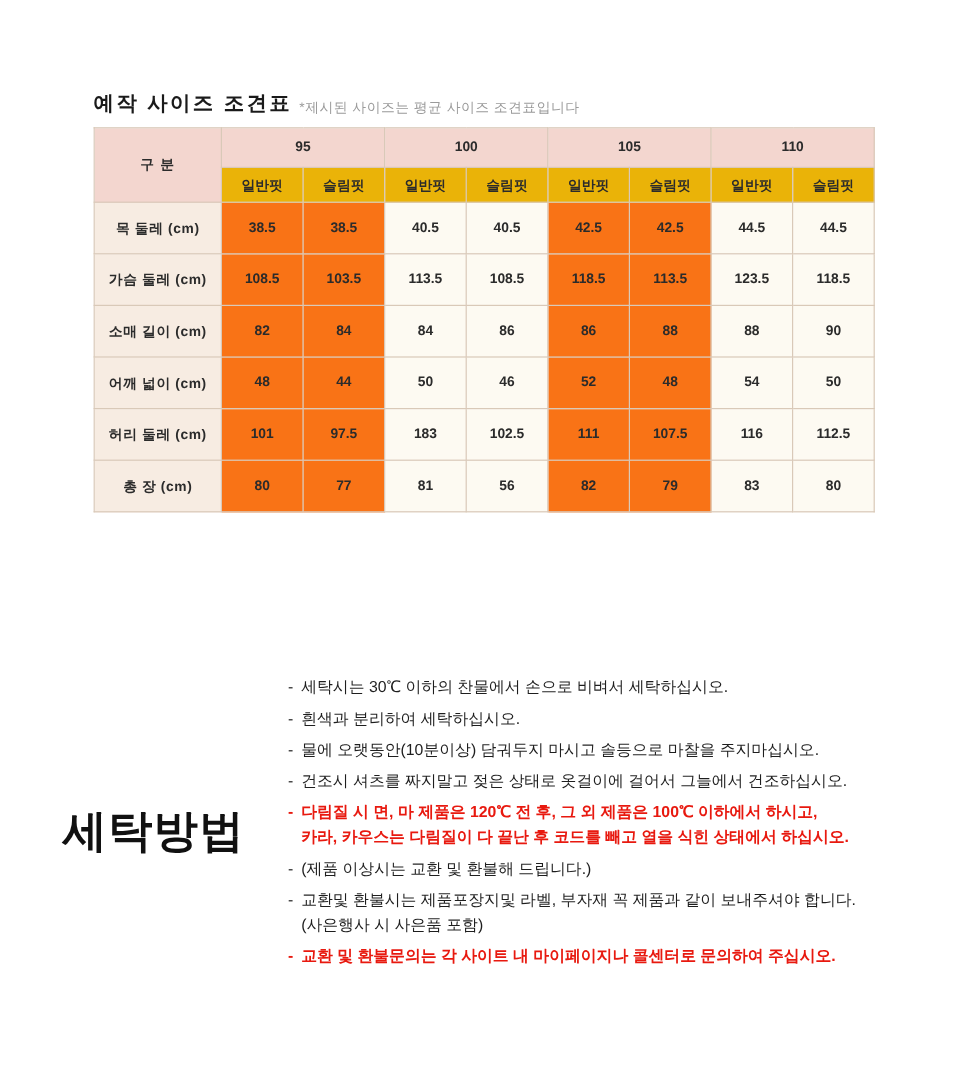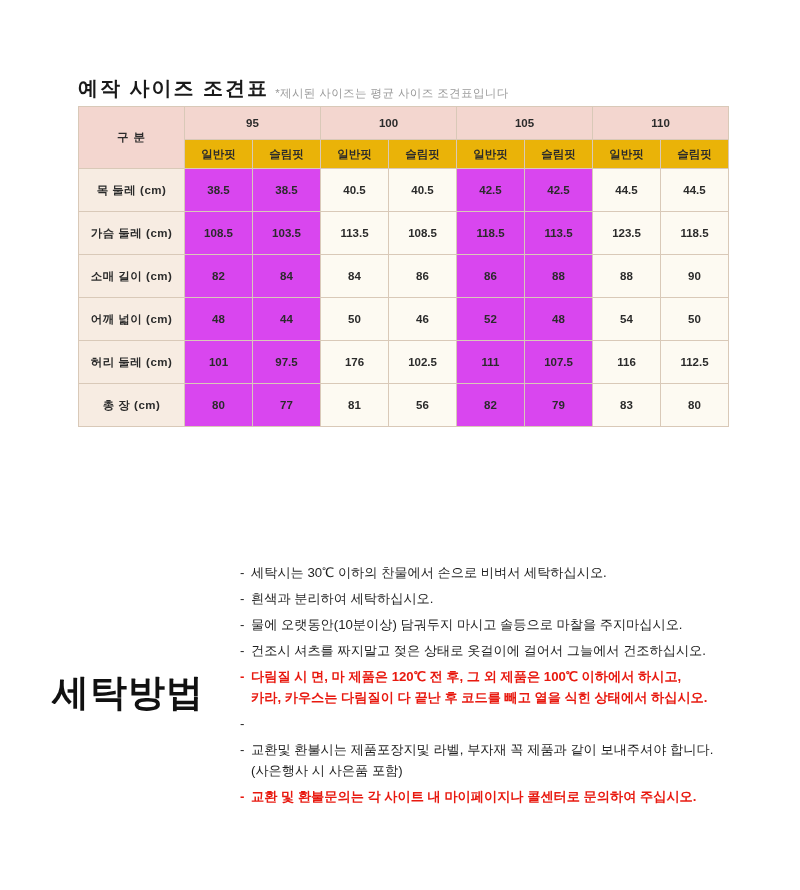--- a/index.html
+++ b/index.html
@@ -25,21 +25,21 @@
   }
   .size-title-row {
     position: absolute;
     left: 78px;
     top: 75px;
     display: flex;
     align-items: flex-end;
     gap: 6px;
   }
   .size-title {
-    font-size: 20px;
+    font-size: 17px;
     font-weight: bold;
     letter-spacing: 2px;
     color: #1a1a1a;
   }
   .size-note {
     font-size: 11.5px;
     color: #9a9a9a;
     letter-spacing: 0.4px;
     padding-bottom: 1px;
   }
@@ -76,21 +76,21 @@
   .hdr-sub {
     background: #eab308;
     font-size: 11px;
   }
   .row-label {
     background: #f7ece2;
     font-size: 11.5px;
     letter-spacing: 0.5px;
     text-align: center;
   }
-  .cell-a { background: #d946ef; }
+  .cell-a { background: #f97316; }
   .cell-b { background: #fdfaf2; }
   tr.data-row td { height: 42px; }
   tr.hdr-row-1 td { height: 32px; }
   tr.hdr-row-2 td { height: 28px; }
 
   
   .wash-block {
     position: absolute;
     left: 0;
     top: 540px;
@@ -217,21 +217,21 @@
         <td class="cell-a">52</td>
         <td class="cell-a">48</td>
         <td class="cell-b">54</td>
         <td class="cell-b">50</td>
       </tr>
 
       <tr class="data-row">
         <td class="row-label">허리 둘레 (cm)</td>
         <td class="cell-a">101</td>
         <td class="cell-a">97.5</td>
-        <td class="cell-b">176</td>
+        <td class="cell-b">183</td>
         <td class="cell-b">102.5</td>
         <td class="cell-a">111</td>
         <td class="cell-a">107.5</td>
         <td class="cell-b">116</td>
         <td class="cell-b">112.5</td>
       </tr>
 
       <tr class="data-row">
         <td class="row-label">총  장 (cm)</td>
         <td class="cell-a">80</td>
@@ -284,20 +284,21 @@
       <span class="dash">-</span>
       <span class="body">
         <div>다림질 시 면, 마 제품은 120℃ 전 후, 그 외 제품은 100℃ 이하에서 하시고,</div>
         <div class="subline">카라, 카우스는 다림질이 다 끝난 후 코드를 빼고 열을 식힌 상태에서 하십시오.</div>
       </span>
     </div>
 
     <div class="wash-item">
       <span class="dash">-</span>
       <span class="body">
+        <div class="subline">(제품 이상시는 교환 및 환불해 드립니다.)</div>
       </span>
     </div>
 
     <div class="wash-item">
       <span class="dash">-</span>
       <span class="body">
         <div>교환및 환불시는 제품포장지및 라벨, 부자재 꼭 제품과 같이 보내주셔야 합니다.</div>
         <div class="subline">(사은행사 시 사은품 포함)</div>
       </span>
     </div>

